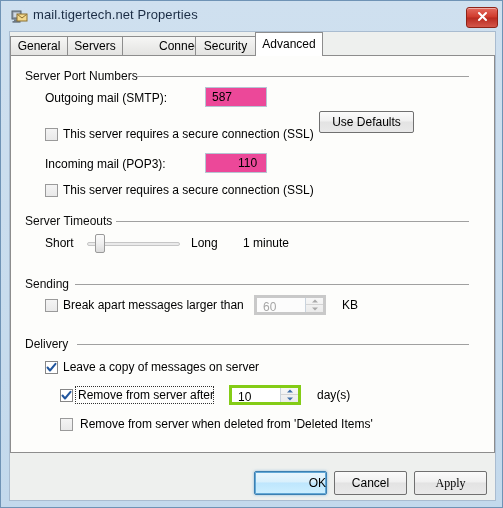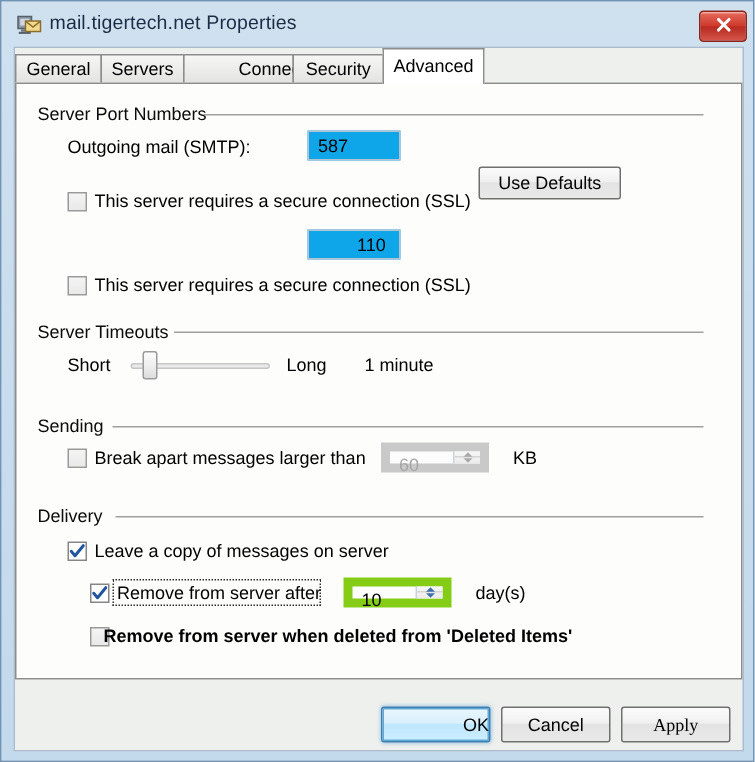--- a/index.html
+++ b/index.html
@@ -130,21 +130,21 @@
     position: absolute;
     font-size: 12px;
     color: #000;
     white-space: nowrap;
   }
 
   
   .tbox {
     position: absolute;
     box-sizing: border-box;
-    background: #0ea5e9;
+    background: #ec4899;
     border: 1px solid #b6c4d2;
     font-family: "Liberation Sans", sans-serif;
     font-size: 12px;
     color: #000;
     padding: 0 0 0 6px;
     line-height: 18px;
     outline: none;
   }
 
   
@@ -204,21 +204,21 @@
     background: linear-gradient(to bottom, #fbfbfb 0%, #efefef 50%, #dcdcdc 100%);
     border: 1px solid #9a9a9a;
     border-radius: 2px;
     cursor: pointer;
   }
 
   
   .spin {
     position: absolute;
     box-sizing: border-box;
-    border: 6px solid #84cc16;
+    border: 3px solid #84cc16;
     background: #ffffff;
   }
   .spin.disabled { background: #fcfcfc; border-color: #c9c9c9; }
   .spin .val {
     position: absolute;
     left: 6px; top: 0;
     line-height: 18px;
     font-size: 12px;
     color: #000;
   }
@@ -301,20 +301,21 @@
     <div class="tbox" style="left:194px; top:31px; width:62px; height:20px;">587</div>
     <div class="btn" style="left:308px; top:30px; width:95px; height:22px; line-height:20px;margin-top:25px;">Use Defaults</div>
 
     <div class="cb" style="left:34px; top:72px;">
       <div class="box">
         
       </div>
     </div>
     <div class="lbl" style="left:52px; top:71px;">This server requires a secure connection (SSL)</div>
 
+    <div class="lbl" style="left:34px; top:101px;">Incoming mail (POP3):</div>
     <div class="tbox" style="left:194px; top:97px; width:62px; height:20px;padding-left:32px;">110</div>
 
     <div class="cb" style="left:34px; top:128px;">
       <div class="box">
         
       </div>
     </div>
     <div class="lbl" style="left:52px; top:127px;">This server requires a secure connection (SSL)</div>
 
     <div class="group-label" style="left:14px; top:158px;">Server Timeouts</div>
@@ -390,21 +391,21 @@
         </div>
       </div>
     </div>
     <div class="lbl" style="left:306px; top:332px;">day(s)</div>
 
     <div class="cb" style="left:49px; top:362px;">
       <div class="box">
         
       </div>
     </div>
-    <div class="lbl" style="left:58px; top:361px;font-weight:bold;">Remove from server when deleted from 'Deleted Items'</div>
+    <div class="lbl" style="left:69px; top:361px;">Remove from server when deleted from 'Deleted Items'</div>
 
   </div>
 
   <div class="btn default footer-btn" style="left:253px; top:470px;">OK</div>
   <div class="btn footer-btn" style="left:333px; top:470px;">Cancel</div>
   <div class="btn footer-btn" style="left:413px; top:470px;font-family:Liberation Serif, serif;">Apply</div>
 
 </div>
 
 </body></html>

